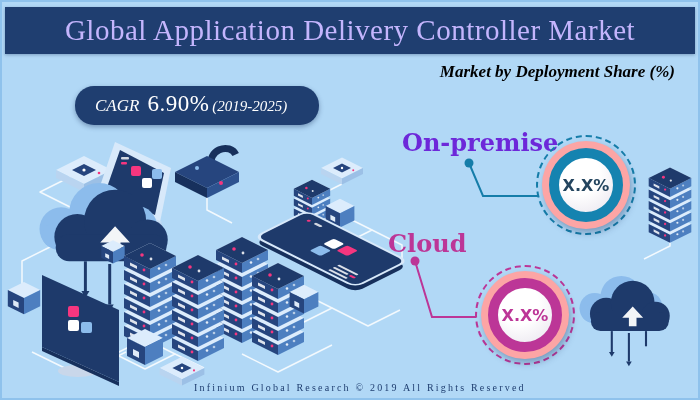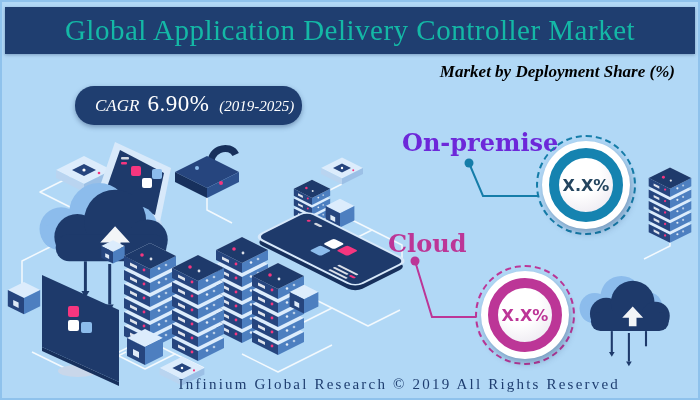--- a/index.html
+++ b/index.html
@@ -7,60 +7,60 @@
     position:relative;width:700px;height:400px;box-sizing:border-box;
     background:#b1d8f6;border:2px solid #8fc2ec;overflow:hidden;
     font-family:"Liberation Serif",serif;
   }
   .illus{position:absolute;left:0;top:0;width:700px;height:400px;}
   .banner{
     position:absolute;left:3px;right:3px;top:5px;height:47px;
     background:#1f3e70;display:flex;align-items:center;justify-content:center;
     box-shadow:0 1px 3px rgba(23,48,92,.35);
   }
-  .banner-title{color:#14b8a6;font-size:29px;letter-spacing:.5px;white-space:nowrap;}
+  .banner-title{color:#c4b5fd;font-size:29px;letter-spacing:.5px;white-space:nowrap;}
   .subtitle{
     position:absolute;top:60px;right:23px;font-style:italic;font-weight:600;
     color:#000000;font-size:17px;white-space:nowrap;
   }
   .cagr{
     position:absolute;left:73px;top:84px;background:#1f3e70;border-radius:19px;
-    padding:5px 8px 8px 20px;display:flex;align-items:baseline;color:#fff;
+    padding:5px 32px 8px 20px;display:flex;align-items:baseline;color:#fff;
     box-shadow:0 2px 5px rgba(23,48,92,.4);white-space:nowrap;
   }
   .cagr-label{font-style:italic;font-size:17px;margin-right:8px;}
   .cagr-value{font-weight:normal;font-size:23px;letter-spacing:.5px;}
-  .cagr-period{font-style:italic;font-size:15px;margin-left:10px;}
+  .cagr-period{font-style:italic;font-size:15px;margin-left:3px;}
   .seg-label{
     position:absolute;font-family:"DejaVu Serif",serif;font-weight:bold;
     font-size:24px;white-space:nowrap;
   }
   .seg-label.teal{left:400px;top:126px;color:#6d28d9;}
   .seg-label.pink{left:386px;top:227px;color:#bc3697;}
   .badge{position:absolute;width:100px;height:100px;}
   .badge.teal{left:534px;top:133px;}
   .badge.pink{left:473px;top:263px;}
   .dash{position:absolute;inset:0;border-radius:50%;border:2px dashed #157da9;}
   .badge.pink .dash{border-color:#bc3697;}
   .disc{
-    position:absolute;inset:6px;background:#ffffff;border-radius:50%;
+    position:absolute;inset:6px;background:#fca5a5;border-radius:50%;
     box-shadow:2px 4px 7px rgba(23,48,92,.35);
     display:flex;align-items:center;justify-content:center;
   }
   .ring{
     width:74px;height:74px;box-sizing:border-box;border-radius:50%;
     border:10px solid #1583b0;
     background:radial-gradient(circle at 38% 30%,#ffffff 40%,#e9e5ee 95%);
     display:flex;align-items:center;justify-content:center;
     font-family:"DejaVu Sans",sans-serif;font-weight:bold;font-size:16px;color:#24455f;
   }
   .badge.pink .ring{border-color:#bc3697;color:#bc3697;}
   .footer{
     position:absolute;left:50%;bottom:5px;transform:translateX(-47%);
-    color:#1f3e70;font-size:15px;letter-spacing:2.2px;white-space:nowrap;margin-left:36px;
+    color:#1f3e70;font-size:10px;letter-spacing:2.2px;white-space:nowrap;
   }
   .overlay{position:absolute;left:0;top:0;width:700px;height:400px;pointer-events:none;}
 </style>
 </head>
 <body>
 
 <div class="frame">
 
   <svg class="illus" viewBox="0 0 700 400">
     <defs>

